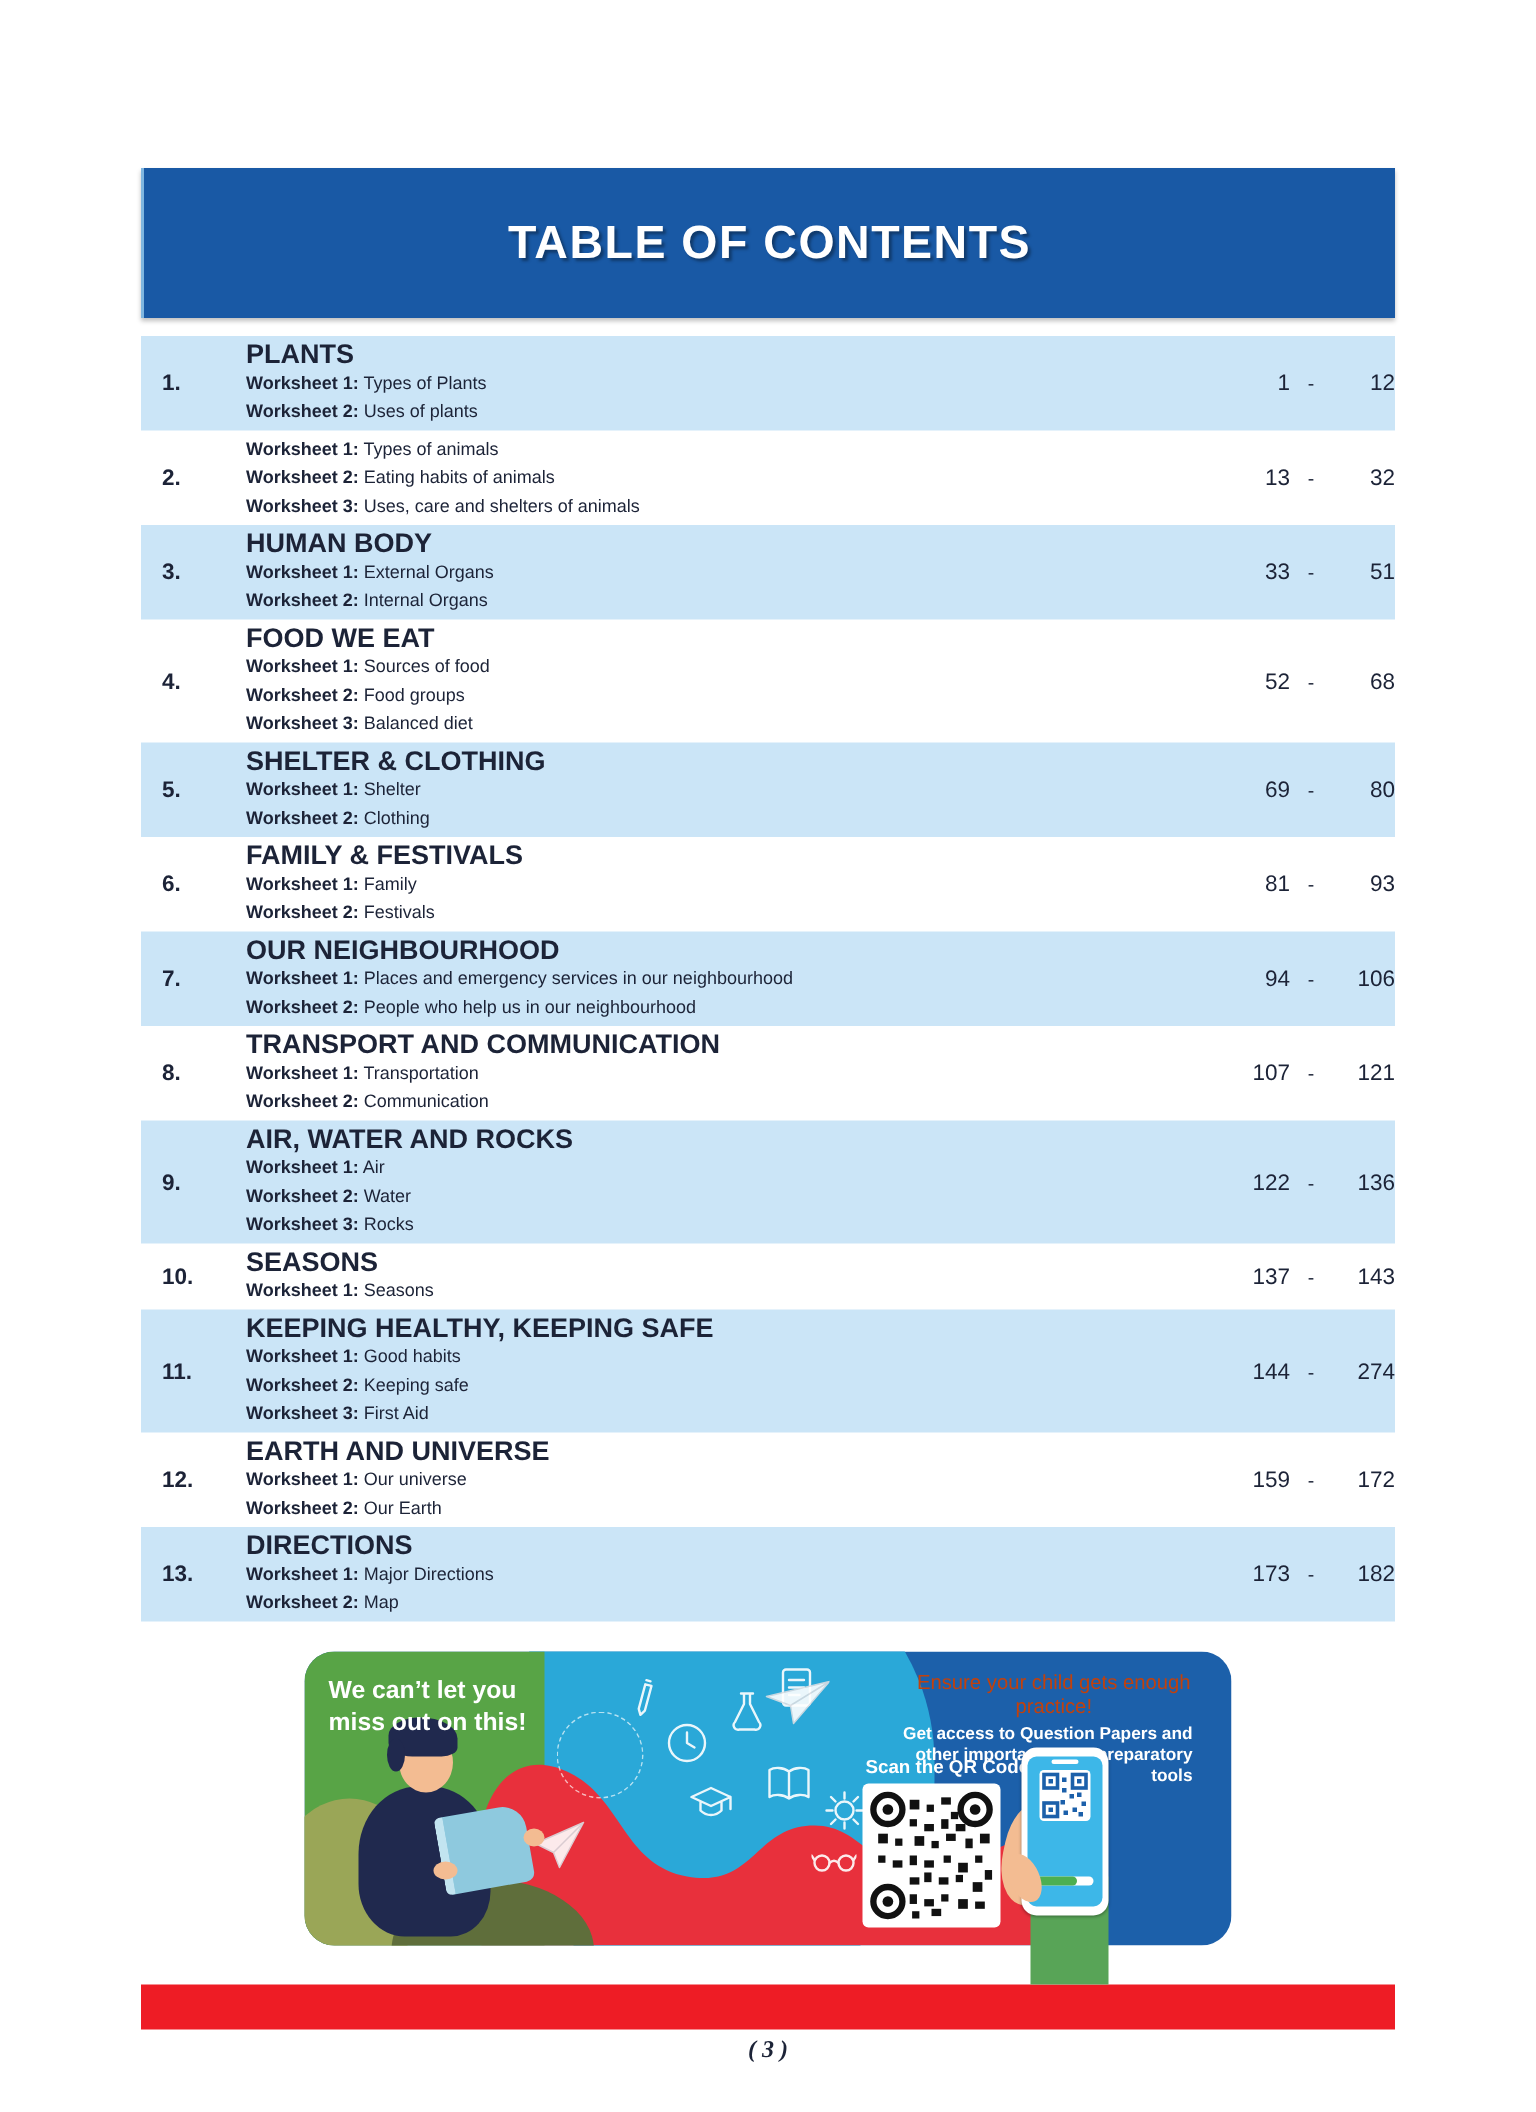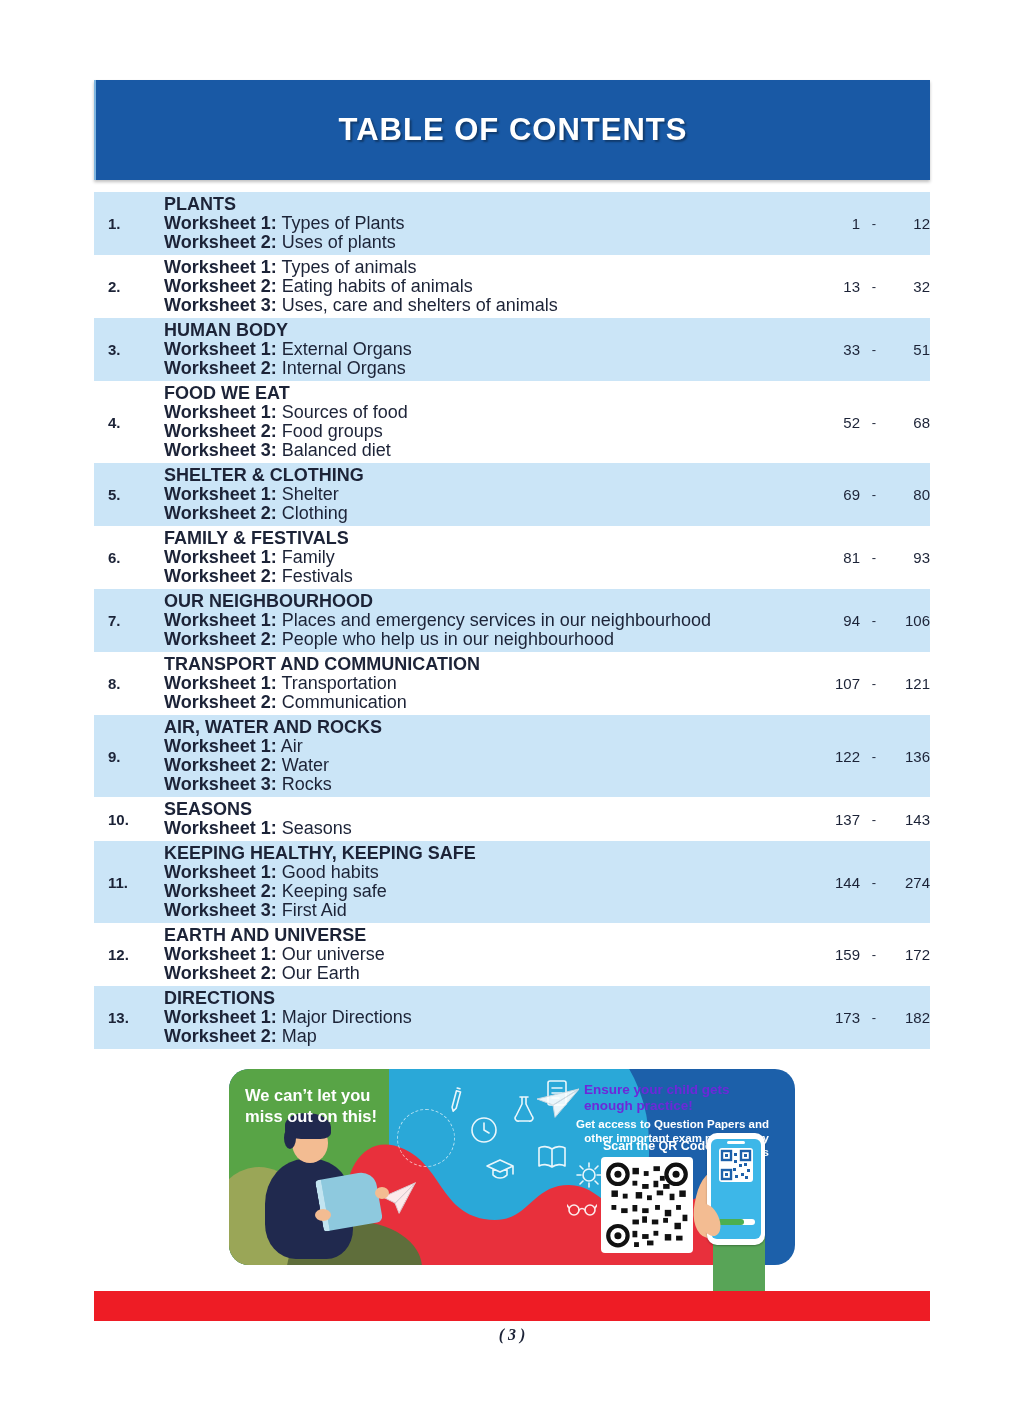--- a/index.html
+++ b/index.html
@@ -2,50 +2,50 @@
 <html><head>
 <meta charset="utf-8">
 <style>
   * { box-sizing: border-box; }
   html,body { margin:0; padding:0; }
   body {
     width:1024px; height:1408px; background:#ffffff;
     font-family:"Liberation Sans", sans-serif; color:#1c2337;
     overflow:hidden;
   }
-  .sheet { width:836px; margin:0 auto; padding-top:80px; }
+  .sheet { width:836px; margin:0 auto; padding-top:112px; }
 
   
   .toc-header {
     height:100px; background:#1959a5;
     display:flex; align-items:center; justify-content:center;
     box-shadow:0 2px 3px rgba(0,0,0,.25);
     border-left:2px solid #7fb6e0;
   }
   .toc-header h1 {
     margin:0; color:#ffffff; font-size:31px; font-weight:bold;
     letter-spacing:1px; text-shadow:2px 2px 2px rgba(0,0,0,.35);
   }
 
   
   .toc-list { margin-top:12px; }
   .toc-row { display:flex; align-items:center; padding:3px 0; }
   .toc-row.alt { background:#cbe5f7; }
   .row-num { width:70px; padding-left:14px; font-weight:bold; font-size:15px; }
   .row-body { flex:1; }
   .row-title { font-weight:bold; font-size:18px; line-height:19px; }
-  .ws-line { font-size:18px; line-height:19px; }
+  .ws-line { font-size:12px; line-height:19px; }
   .ws-label { font-weight:bold; }
   .row-pages { display:flex; align-items:center; font-size:15px; }
   .pg-start { width:40px; text-align:right; }
   .pg-dash { width:28px; text-align:center; font-size:13px; }
   .pg-end { width:42px; text-align:right; }
 
   
-  .banner { position:relative; width:566px; height:196px; margin:20px auto 0 auto; }
+  .banner { position:relative; width:618px; height:196px; margin:20px auto 0 auto; }
   .banner-clip { position:absolute; inset:0; border-radius:20px; overflow:hidden; }
   .b-blue { position:absolute; inset:0; background:#1c60aa; }
   .b-teal { position:absolute; left:130px; top:-70px; width:290px; height:300px;
             background:#2aa8d8; border-radius:48%; }
   .b-green { position:absolute; left:0; top:0; width:160px; height:196px; background:#58a446; }
   .b-red-svg { position:absolute; left:0; top:0; }
   .dotted-circle { position:absolute; left:168px; top:40px; width:58px; height:58px;
             border:1.5px dashed rgba(255,255,255,.65); border-radius:50%; }
 
   .b-left-text {
@@ -73,22 +73,22 @@
           background:#f3bc92; border-radius:50%; }
   .hand-r { position:absolute; left:146px; top:118px; width:14px; height:12px;
           background:#f3bc92; border-radius:50%; }
 
   
   .doodle { position:absolute; opacity:.9; }
   .doodle svg { stroke:#ffffff; fill:none; stroke-width:1.6; stroke-linecap:round; stroke-linejoin:round; }
   .plane svg { stroke:#d9dde2; fill:#ffffff; stroke-width:1; }
 
   
-  .b-head { position:absolute; top:13px; right:26px; width:185px; text-align:left;
-            color:#6d28d9; font-weight:bold; font-size:13.5px; line-height:16px; }
+  .b-head { position:absolute; top:13px; right:26px; width:185px; text-align:center;
+            color:#c2410c; font-weight:normal; font-size:13.5px; line-height:16px; }
   .b-sub  { position:absolute; top:48px; right:26px; width:205px; text-align:right;
             color:#ffffff; font-weight:bold; font-size:11.5px; line-height:14px; }
   .scan-label { position:absolute; left:374px; top:70px; color:#ffffff;
             font-weight:bold; font-size:12.5px; }
   .qr-box { position:absolute; left:372px; top:88px; width:92px; height:96px;
             background:#ffffff; border-radius:4px; padding:4px; }
 
   
   .sleeve { position:absolute; left:484px; top:150px; width:52px; height:72px; background:#58a457; }
   .palm { position:absolute; left:466px; top:100px; width:42px; height:70px;

